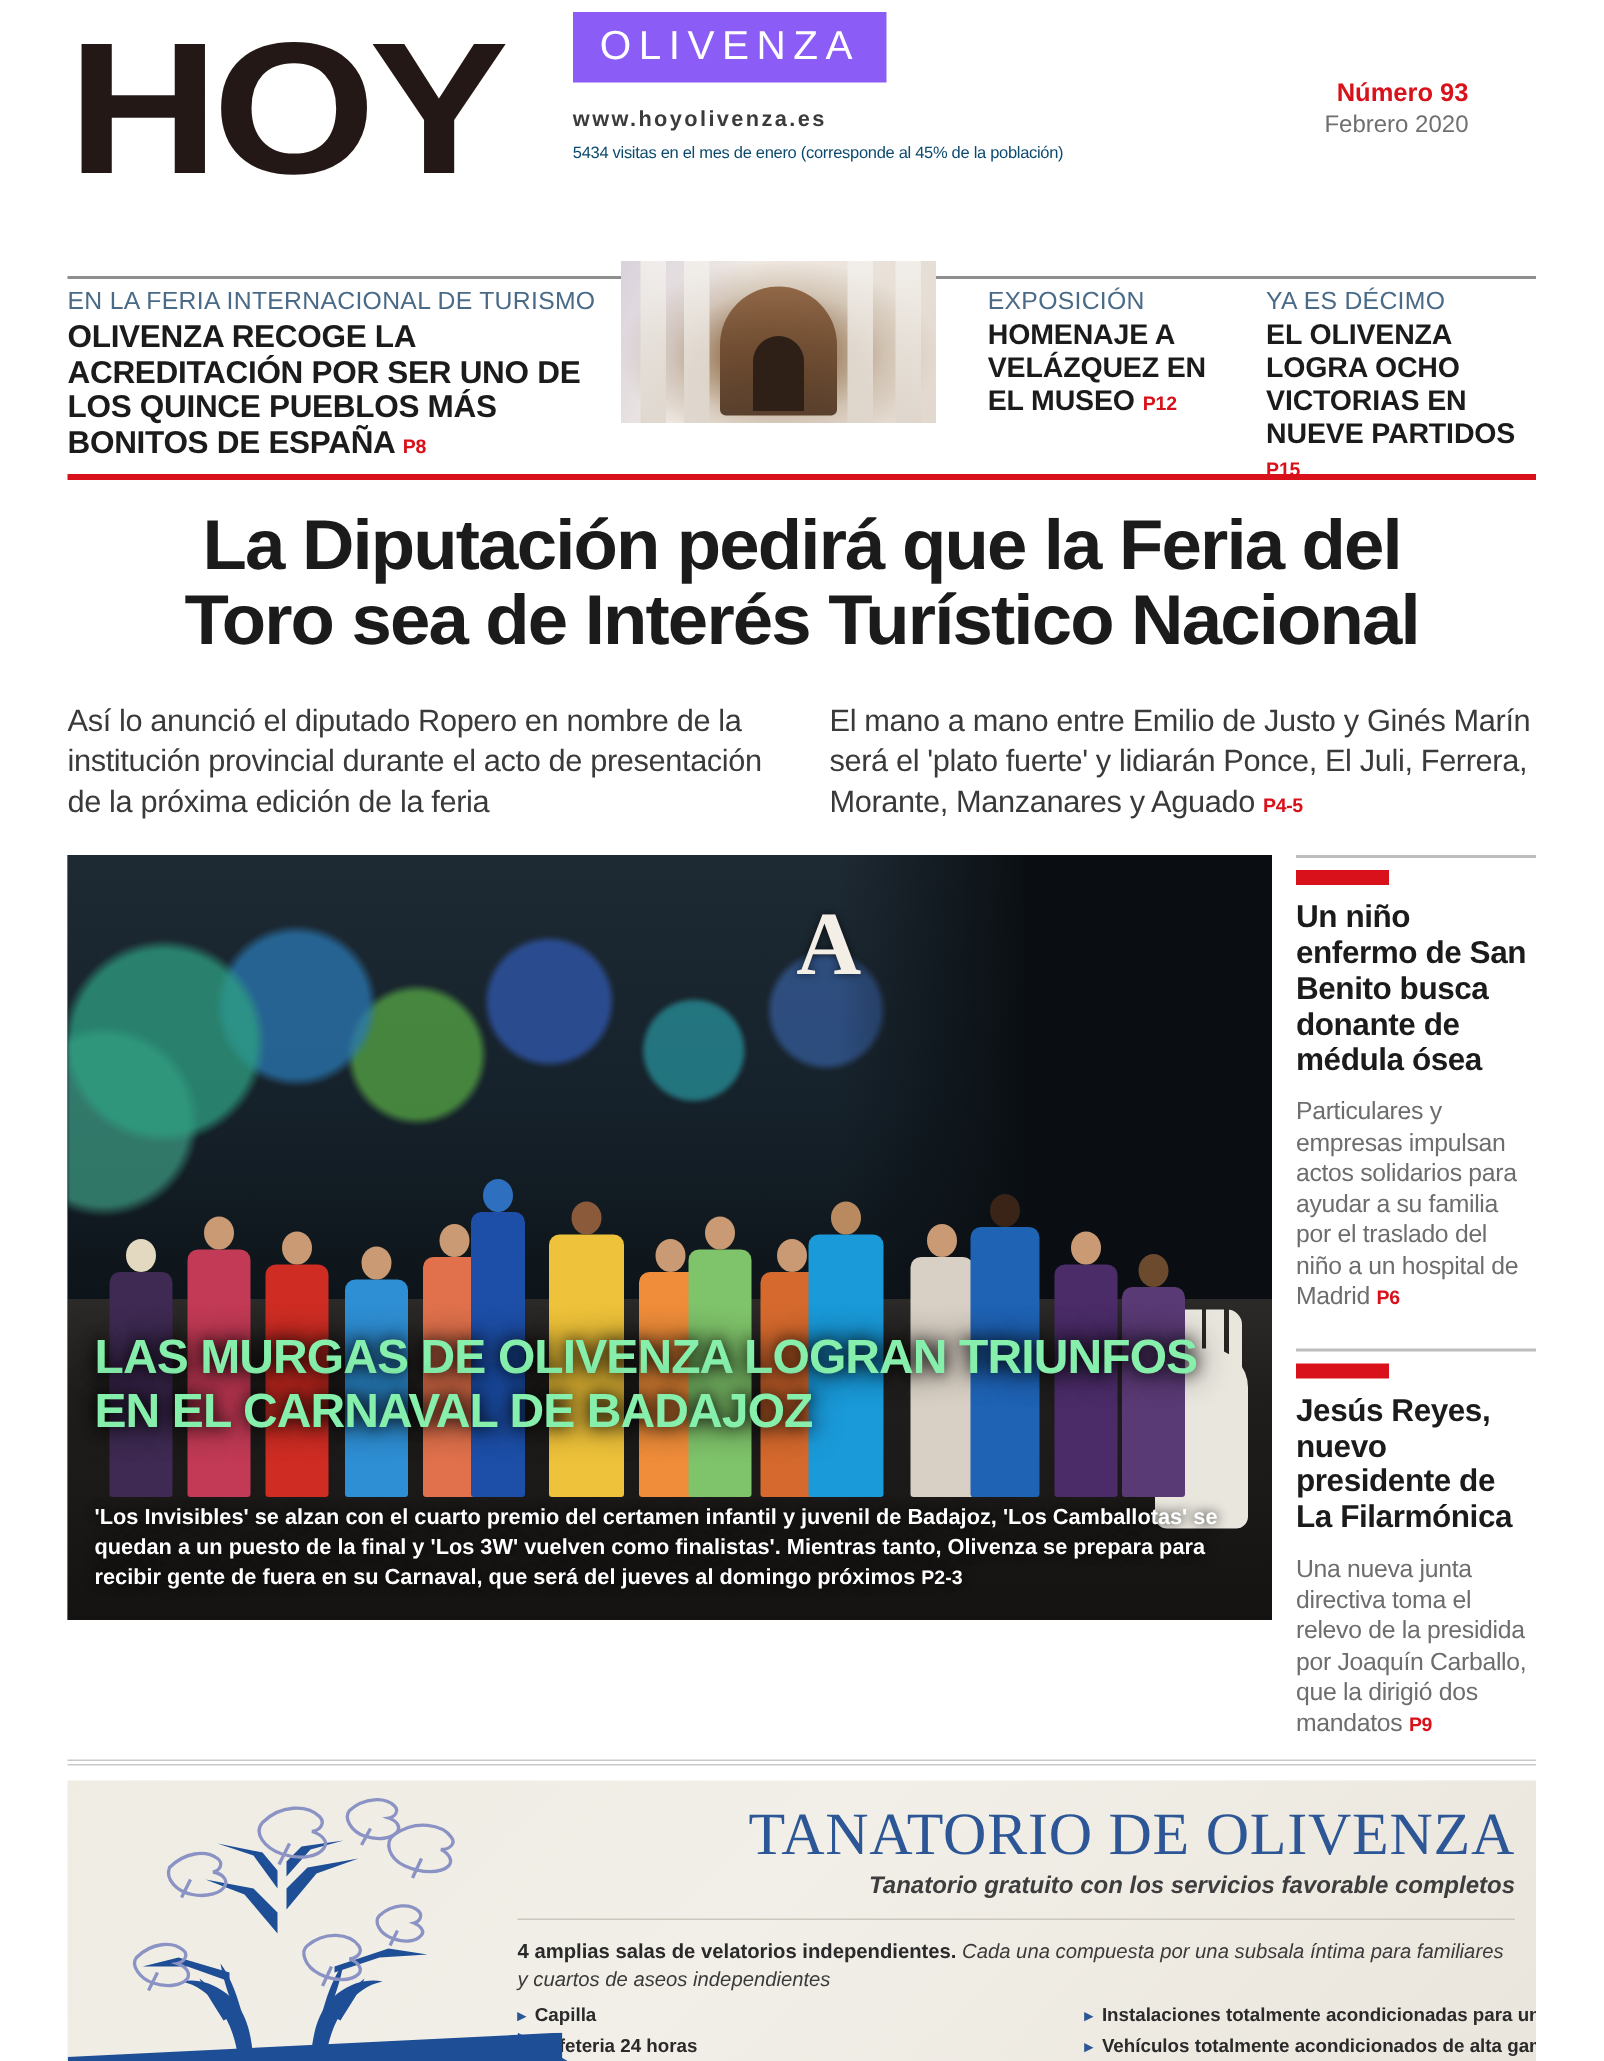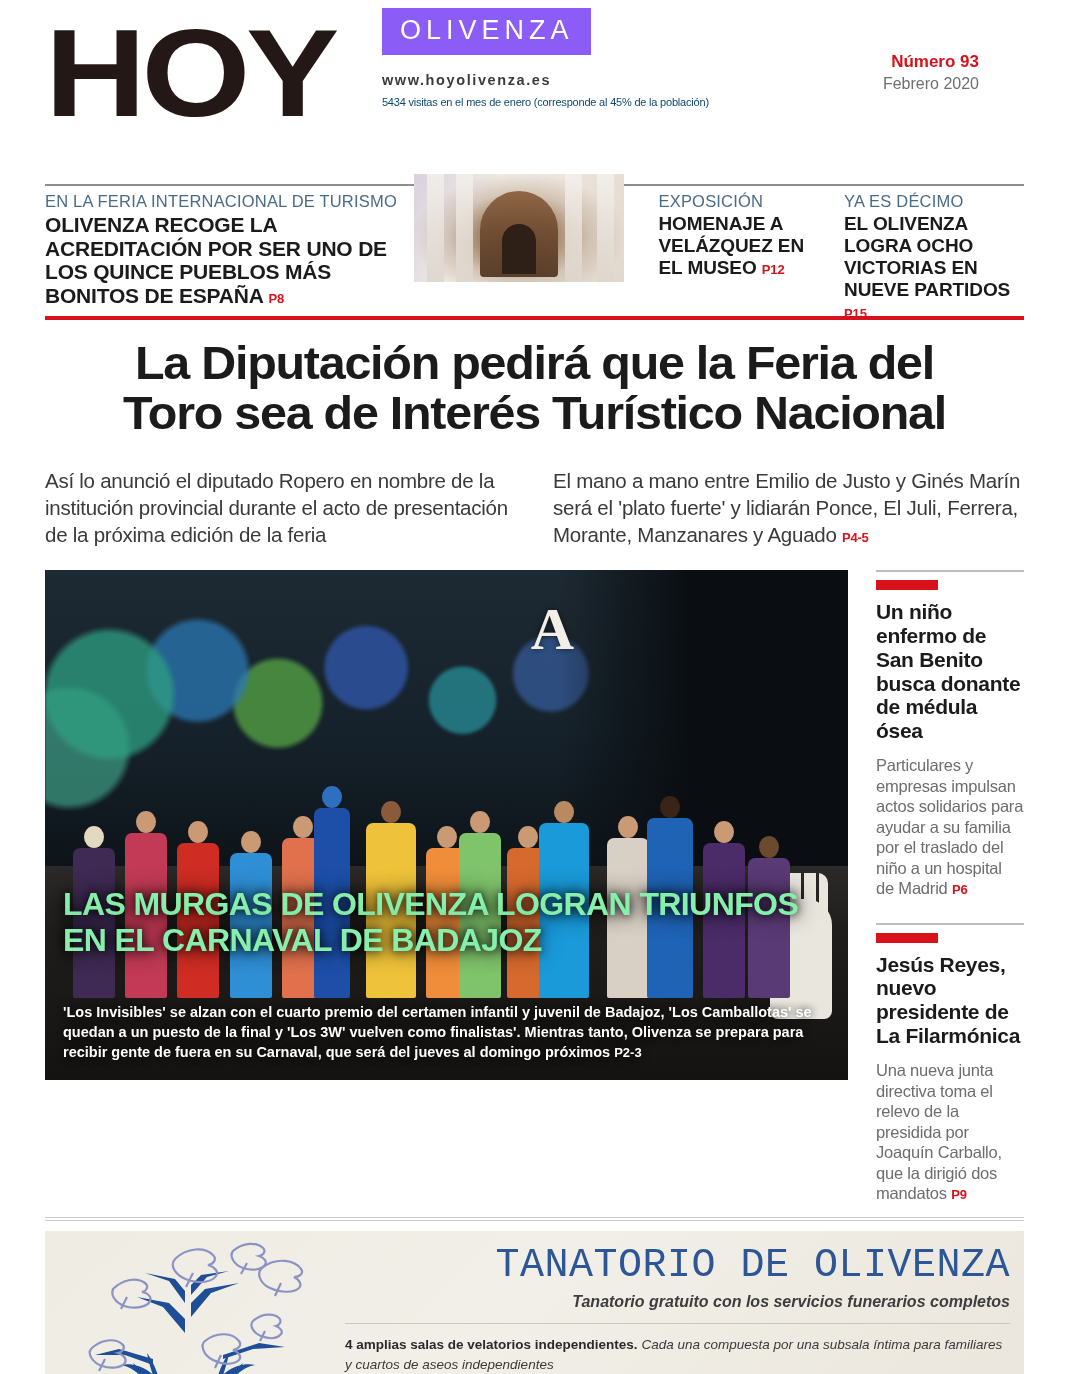--- a/index.html
+++ b/index.html
@@ -98,21 +98,21 @@
     line-height: 1.07; letter-spacing: -1.2px;
     text-align: center; margin-top: 18px;
     transform: scaleX(1.03); transform-origin: center top;
   }
   .leads { display: flex; margin-top: 28px; gap: 38px; }
   .lead-col { width: 470px; font-size: 20.5px; line-height: 1.32; color: #3a3a3a; letter-spacing: -0.25px; }
 
   
   .body-grid { display: flex; margin-top: 22px; gap: 16px; }
   .col-main { width: 803px; }
-  .col-side { width: 160px; margin-left: 12px; }
+  .col-side { width: 160px; }
 
   .photo-block { position: relative; width: 803px; height: 510px; overflow: hidden; background: #141414; }
   .stage-wall {
     position: absolute; inset: 0 0 42% 0;
     background: linear-gradient(180deg, #1e2a33 0%, #16222b 55%, #0d1419 100%);
   }
   .stage-wall::after {
     content:""; position:absolute; inset:0;
     background:
       radial-gradient(circle at 8% 42%, rgba(46,160,130,.75) 0 8%, transparent 9%),
@@ -188,21 +188,21 @@
   .ad-wedge-tip {
     position:absolute; left:300px; bottom:0; width:60px; height:74px; background:#1d4e96;
     clip-path: polygon(0 0, 100% 46%, 100% 100%, 0 100%);
   }
   .ad-brand {
     position:absolute; left:28px; bottom:10px; color:#ffffff; font-size:29px; font-weight:bold;
     font-family:"Liberation Serif", serif; z-index:3;
   }
   .ad-title {
     position:absolute; left:334px; right:14px; top:12px; text-align:right;
-    font-family:Liberation Mono, monospace; font-size:40px; color:#2d5696; letter-spacing:0.5px;
+    font-family:Liberation Serif, serif; font-size:40px; color:#2d5696; letter-spacing:0.5px;
   }
   .ad-sub {
     position:absolute; left:330px; right:14px; top:62px; text-align:right;
     font-size:16px; font-weight:bold; font-style:italic; color:#3d3d3d;
   }
   .ad-hr { position:absolute; left:300px; right:14px; top:92px; height:1px; background:#cbc7bd; }
   .ad-lead { position:absolute; left:300px; right:14px; top:104px; font-size:13.5px; line-height:1.42; color:#2a2a2a; }
   .ad-lead b { font-weight:bold; }
   .ad-lead i { font-style:italic; color:#3a3a3a; }
   .ad-cols { position:absolute; left:300px; right:14px; top:146px; display:flex; gap:22px; }
@@ -403,21 +403,21 @@
         <path d="M118 22 c12-12 30-12 38-4 4 4 1 9 -5 10 7 2 11 7 8 11 -4 6 -16 8 -28 4 -12-4 -19-14 -13-21z M136 36 l-7 14"></path>
         <path d="M176 14 c10-9 24-9 30-3 3 3 1 7 -4 8 6 2 8 6 6 9 -4 5 -13 6 -22 3 -9-3 -14-12 -10-17z M190 26 l-6 11"></path>
         <path d="M206 30 c14-10 32-7 38 2 3 4 -1 8 -7 8 6 3 8 8 5 11 -5 5 -18 5 -29 0 -11-5 -14-16 -7-21z M224 46 l-6 13"></path>
         <path d="M34 112 c10-10 24-11 31-5 4 3 1 8 -4 9 6 2 9 6 7 10 -4 5 -14 6 -23 3 -9-3 -15-12 -11-17z M48 122 l-6 12"></path>
         <path d="M148 104 c12-10 28-8 34 0 3 4 0 8 -6 9 6 2 9 7 6 10 -5 5 -16 5 -26 0 -10-5 -13-15 -8-19z M164 118 l-6 13"></path>
         <path d="M196 84 c9-8 21-8 26-3 3 3 1 7 -3 8 5 2 7 6 5 8 -4 5 -12 5 -20 2 -8-3 -12-11 -8-15z M208 94 l-5 10"></path>
       </g>
     </svg>
 
     <div class="ad-title">TANATORIO DE OLIVENZA</div>
-    <div class="ad-sub">Tanatorio gratuito con los servicios funerarios completos</div>
+    <div class="ad-sub">Tanatorio gratuito con los servicios favorable completos</div>
     <div class="ad-hr"></div>
 
     <div class="ad-lead">
       <b>4 amplias salas de velatorios independientes.</b>
       <i>Cada una compuesta por una subsala íntima para familiares y cuartos de aseos independientes</i>
     </div>
 
     <div class="ad-cols">
       <ul>
         <li>Capilla</li>

